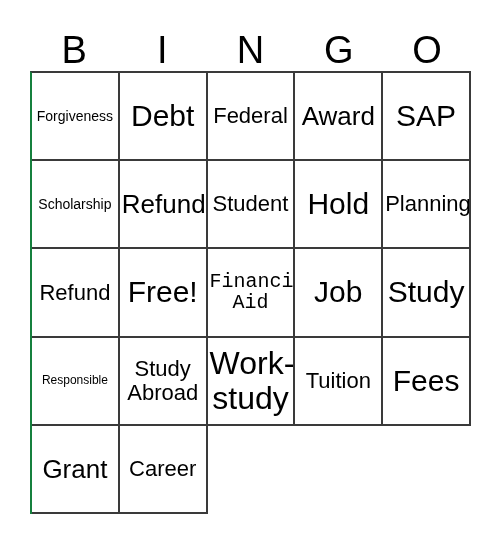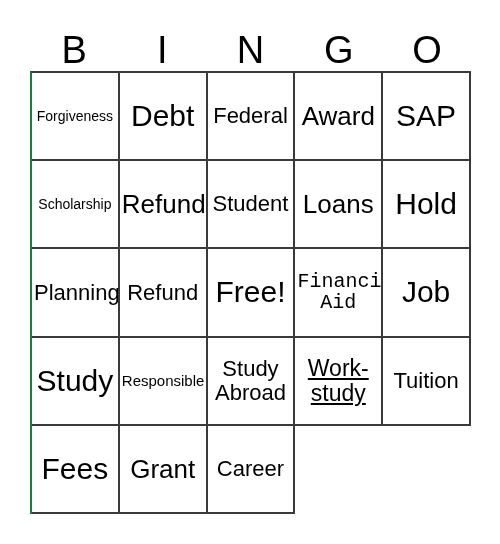--- a/index.html
+++ b/index.html
@@ -79,26 +79,26 @@
     display: block;
     width: 100%;
     line-height: 1.08;
     color: #000000;
     white-space: pre-line;
     word-break: normal;
   }
 
   
   .fs-xxl .cell-text { font-size: 30px; }
-  .fs-xl  .cell-text { font-size: 23px; text-decoration: underline; }
+  .fs-xl  .cell-text { font-size: 32px; }
   .fs-lg  .cell-text { font-size: 26px; }
   .fs-md  .cell-text { font-size: 22px; }
   .fs-sm  .cell-text { font-size: 20px; font-family: Liberation Mono, monospace; }
   .fs-xs  .cell-text { font-size: 14px; }
-  .fs-xxs .cell-text { font-size: 15px; }
+  .fs-xxs .cell-text { font-size: 12px; }
 </style>
 </head>
 <body>
 
 <div id="card-root">
 
   <div id="bingo-header">
     <div class="header-letter">B</div>
     <div class="header-letter">I</div>
     <div class="header-letter">N</div>
@@ -124,23 +124,20 @@
         <span class="cell-text">SAP</span>
       </div>
       <div class="bingo-cell fs-xs">
         <span class="cell-text">Scholarship</span>
       </div>
       <div class="bingo-cell fs-lg">
         <span class="cell-text">Refund</span>
       </div>
       <div class="bingo-cell fs-md">
         <span class="cell-text">Student</span>
-      </div>
-      <div class="bingo-cell fs-lg">
-        <span class="cell-text">Loans</span>
       </div>
       <div class="bingo-cell fs-xxl">
         <span class="cell-text">Hold</span>
       </div>
       <div class="bingo-cell fs-md">
         <span class="cell-text">Planning</span>
       </div>
       <div class="bingo-cell fs-md">
         <span class="cell-text">Refund</span>
       </div>

